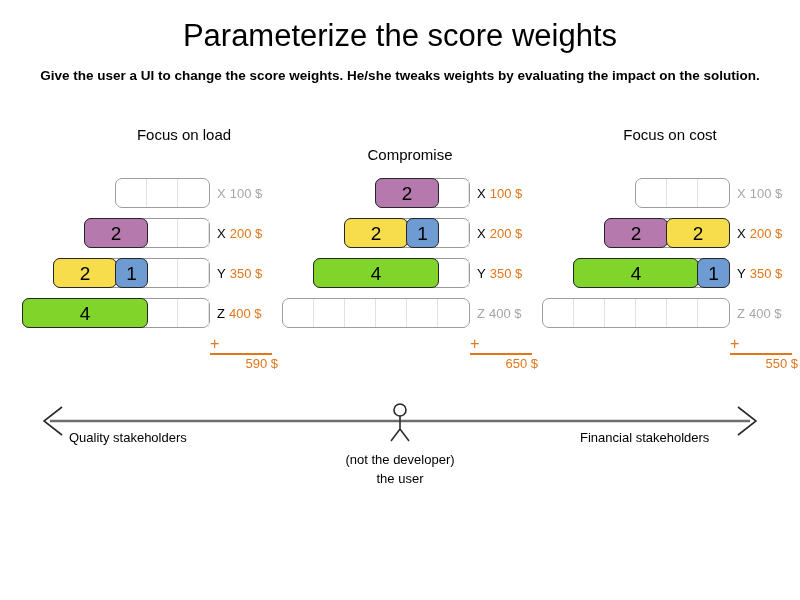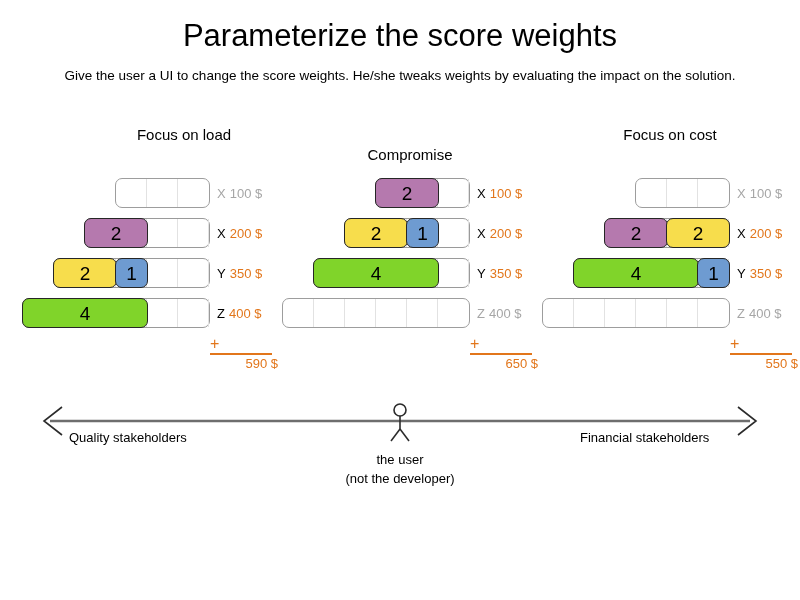--- a/index.html
+++ b/index.html
@@ -28,21 +28,21 @@
     letter-spacing: 0px;
     color: #000000;
   }
   #slide-subtitle {
     position: absolute;
     top: 68px;
     left: 0;
     width: 800px;
     text-align: center;
     font-size: 13.5px;
-    font-weight: 400;
+    font-weight: 700;
     color: #000000;
   }
 
   .scenario-title {
     font-size: 15px;
     text-align: center;
     color: #000000;
     margin: 0;
     height: 20px;
   }
@@ -322,15 +322,15 @@
 
   <circle cx="400" cy="14" r="6" fill="#ffffff" stroke="#2b2b2b" stroke-width="1.6"></circle>
   <line x1="400" y1="20" x2="400" y2="33" stroke="#2b2b2b" stroke-width="1.6"></line>
   <line x1="400" y1="33" x2="391" y2="45" stroke="#2b2b2b" stroke-width="1.6"></line>
   <line x1="400" y1="33" x2="409" y2="45" stroke="#2b2b2b" stroke-width="1.6"></line>
 </svg>
 
 <div id="spectrum-left-label">Quality stakeholders</div>
 <div id="spectrum-right-label">Financial stakeholders</div>
 <div id="user-caption">
+  <div>(not the developer)</div>
   <div>the user</div>
-  <div>(not the developer)</div>
 </div>
 
 </body></html>

